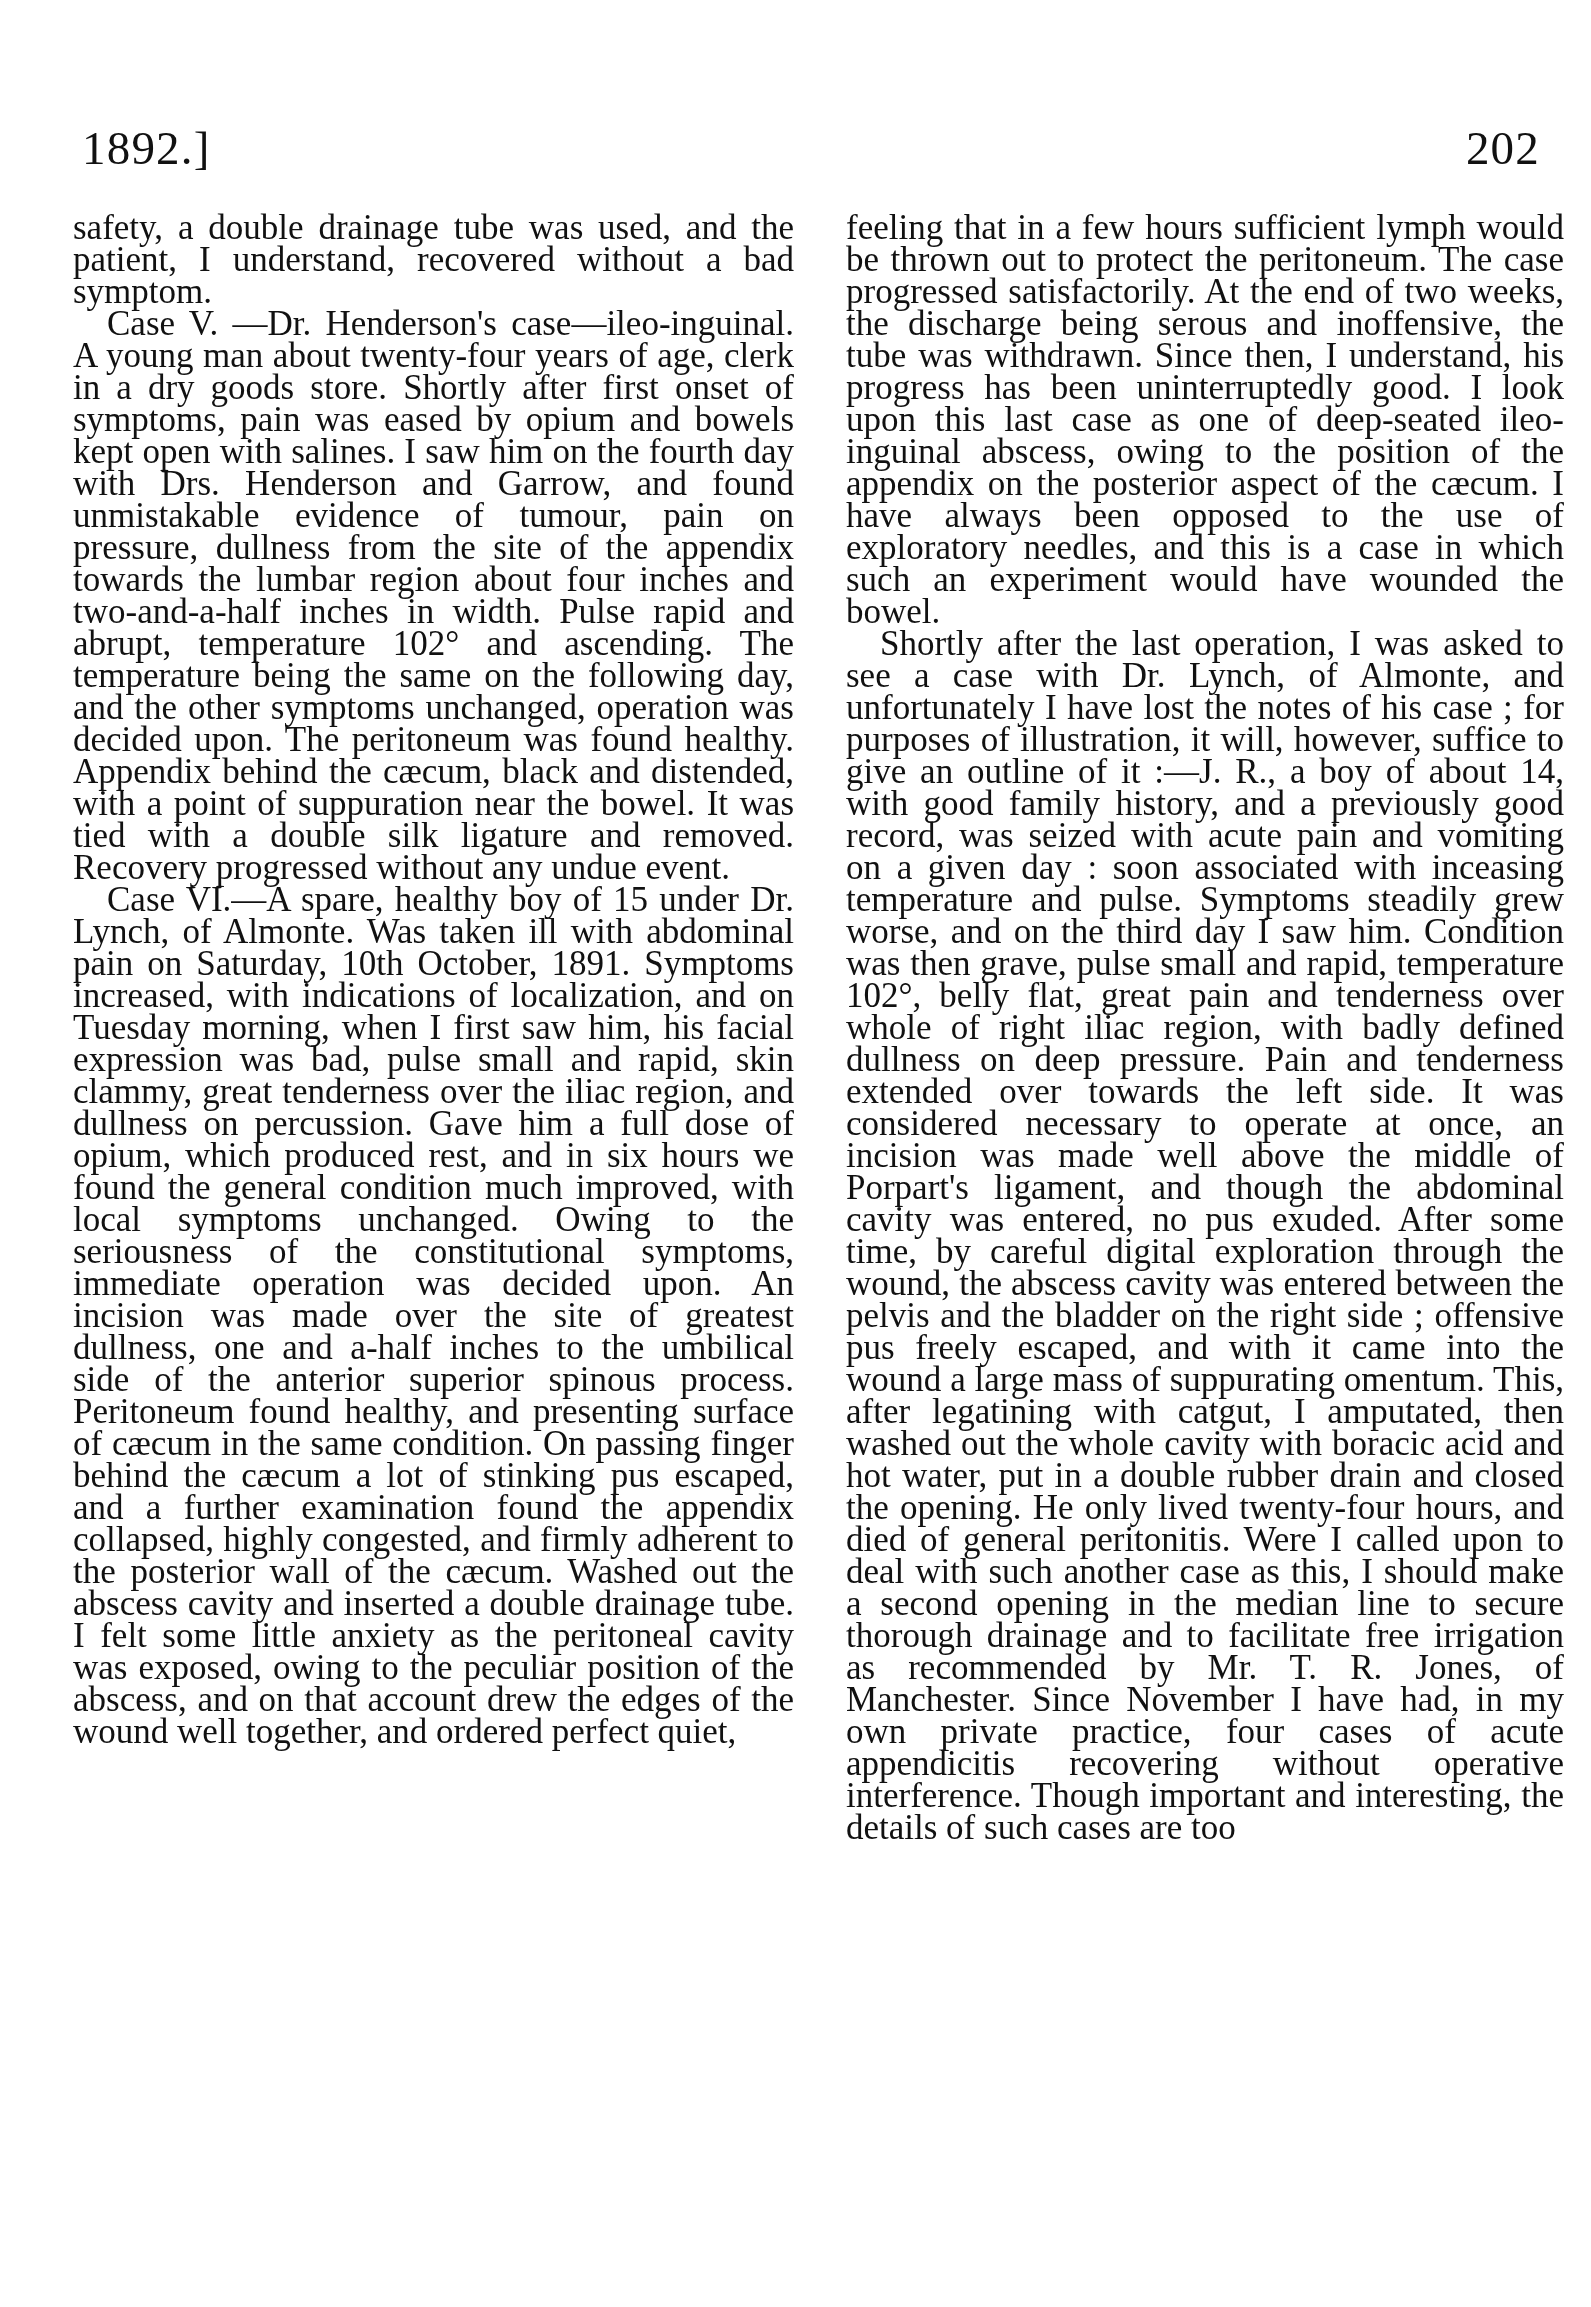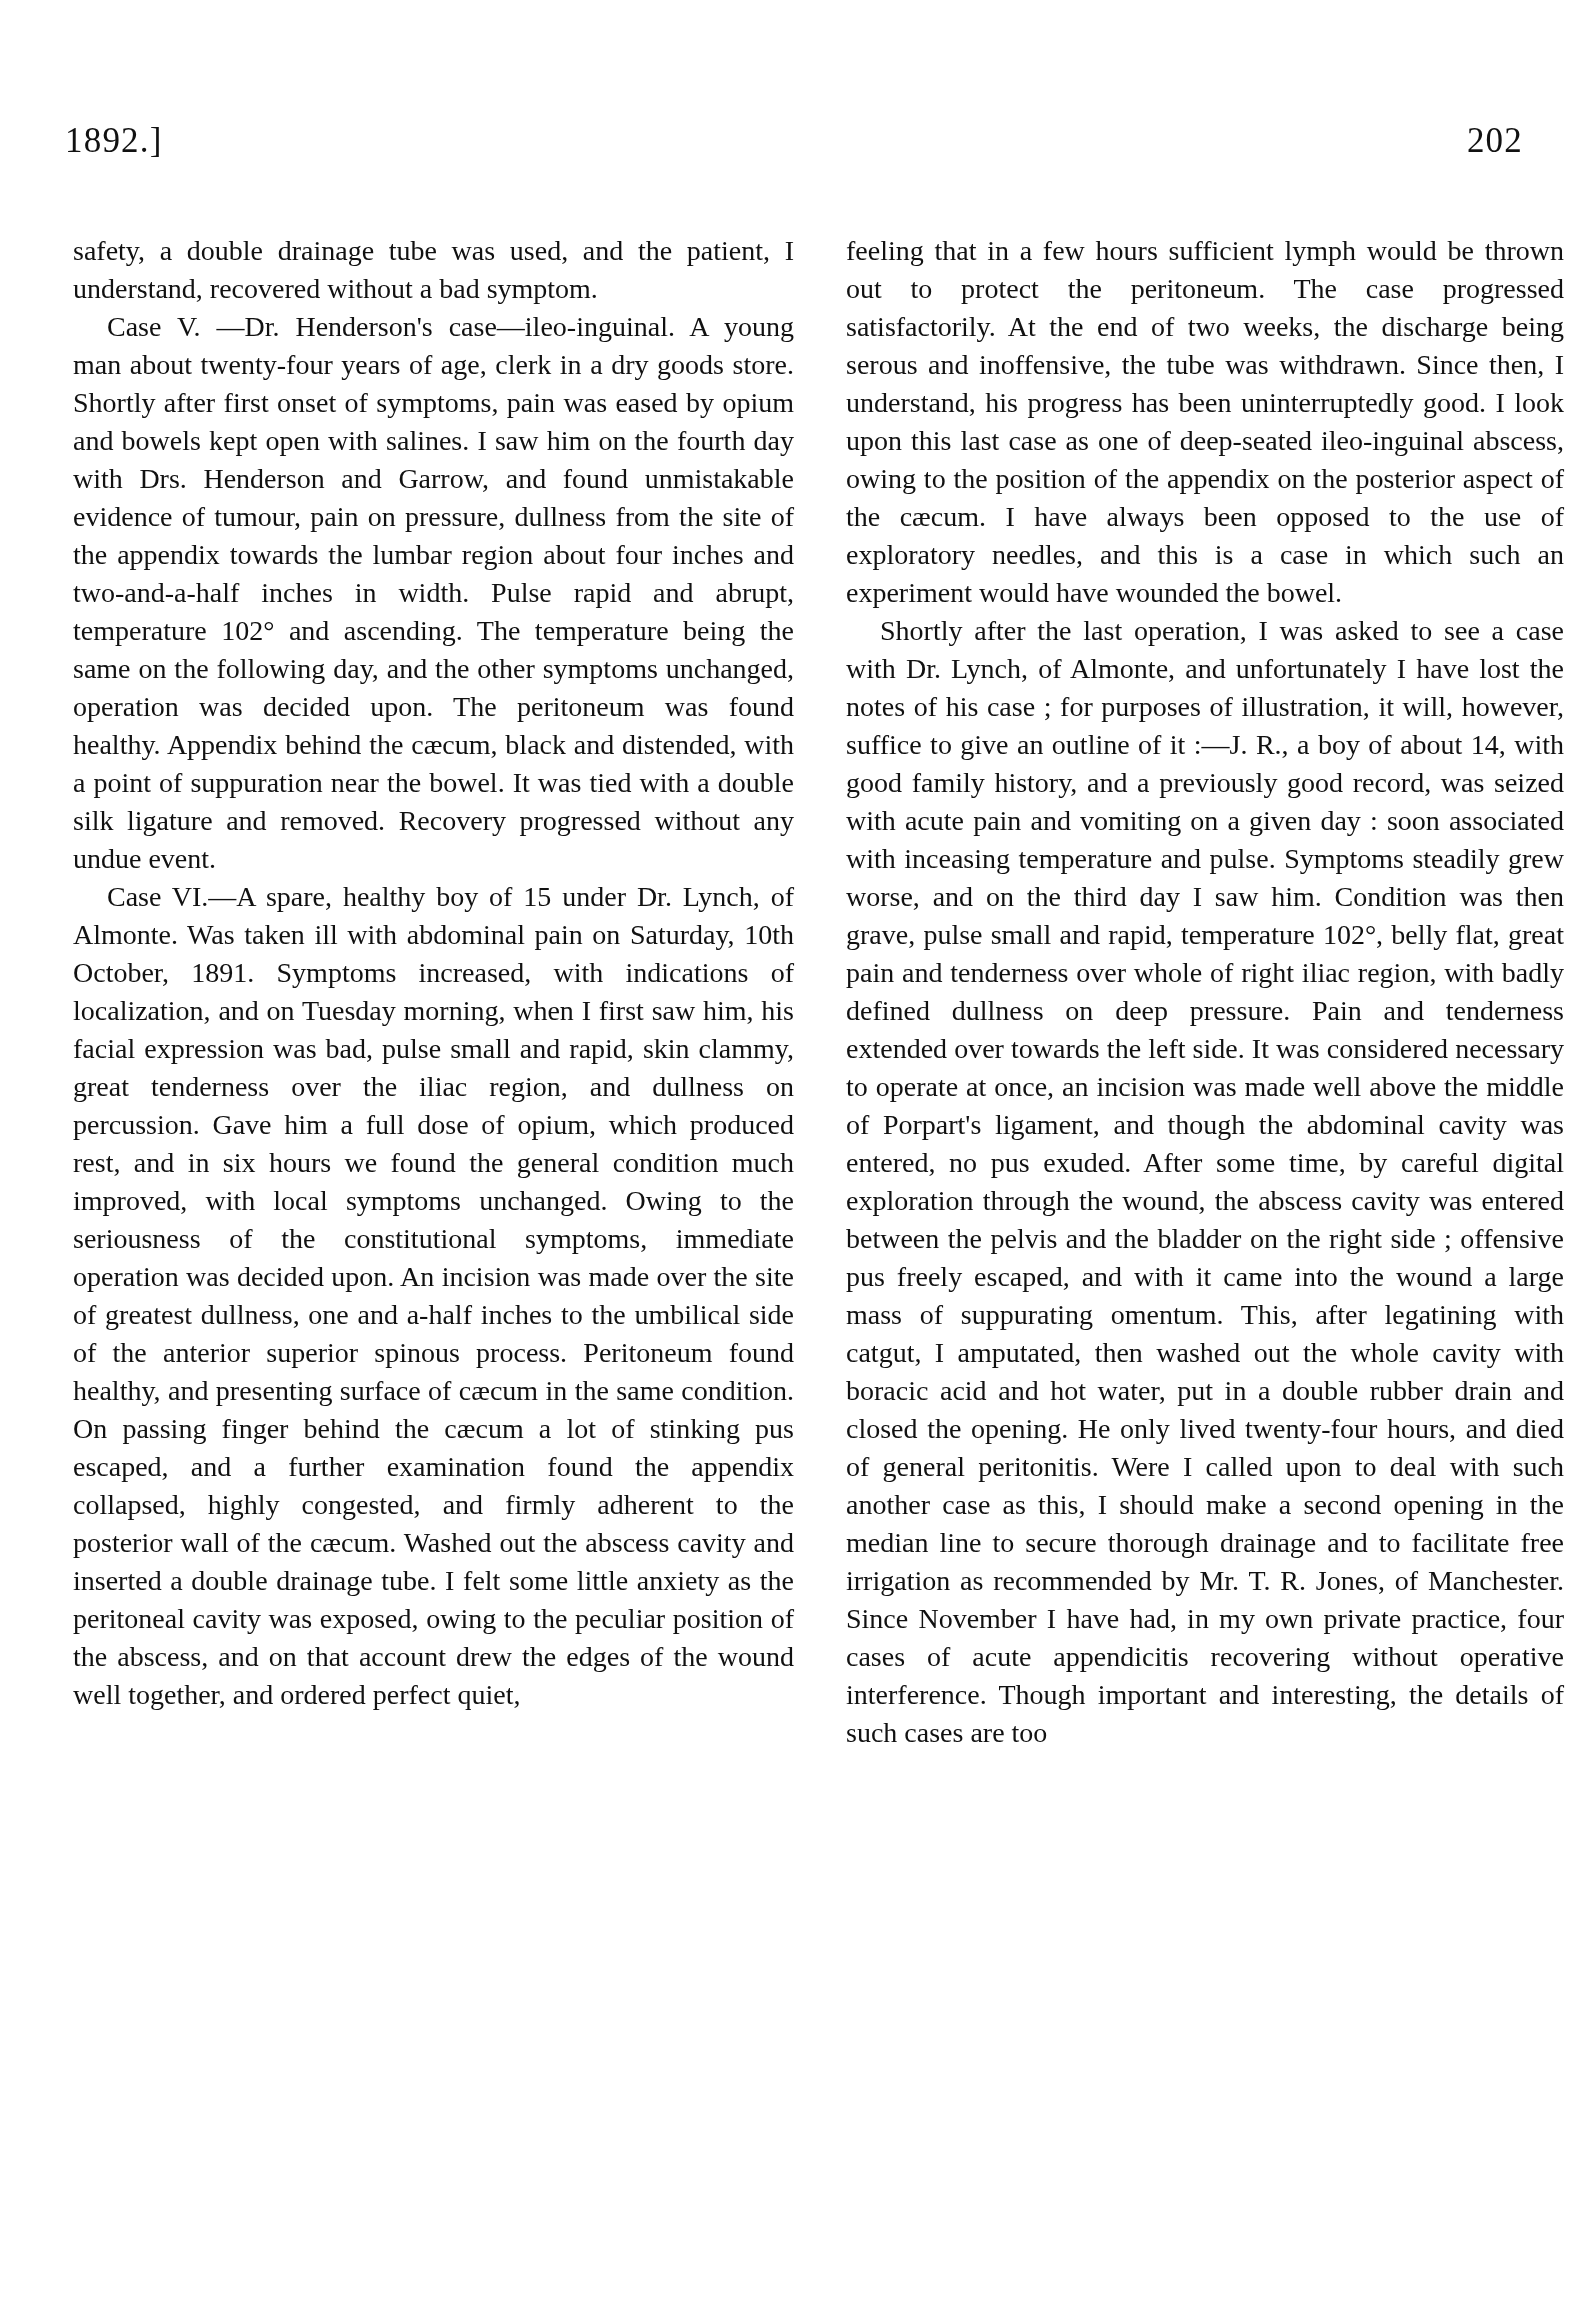--- a/index.html
+++ b/index.html
@@ -1,24 +1,24 @@
 <!DOCTYPE html>
 <html style="font-size:10px"><head>
 <meta charset="utf-8">
 <style>
   html, body { margin: 0; padding: 0; background: #ffffff; }
   body { width: 1591px; height: 2307px; position: relative; overflow: hidden;
          font-family: "Liberation Serif", "DejaVu Serif", serif; color: #111; }
-  .header { position: absolute; top: 121px; left: 65px; width: 1458px; height: 56px;
-            font-size: 35px; letter-spacing: 1.2px; }
+  .header { position: absolute; top: 121px; left: 82px; width: 1458px; height: 56px;
+            font-size: 47px; letter-spacing: 1.2px; }
   .header .year { position: absolute; left: 0; top: 0; }
   .header .title { position: absolute; left: 0; right: 0; text-align: center; top: 0; letter-spacing: 3.1px; }
   .header .page { position: absolute; right: 0; top: 0; }
-  .col { position: absolute; top: 232px; width: 721px; font-size: 28px;
-         line-height: 38px; text-align: justify; hyphens: none; }
+  .col { position: absolute; top: 212px; width: 721px; font-size: 35px;
+         line-height: 32px; text-align: justify; hyphens: none; }
   .col.left { left: 73px; }
   .col.right { left: 814px; width: 718px; margin-left: 32px; }
   .col p { margin: 0; text-indent: 0; }
   .col p.ind { text-indent: 34px; }
 </style>
 </head>
 <body>
 
 <div class="header">
   <span class="year">1892.]</span>

